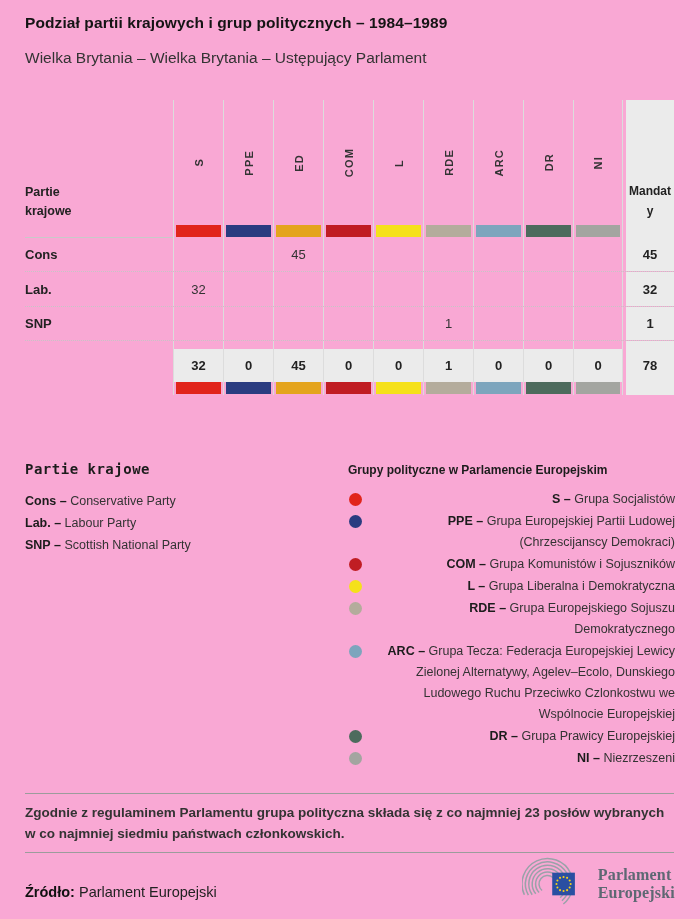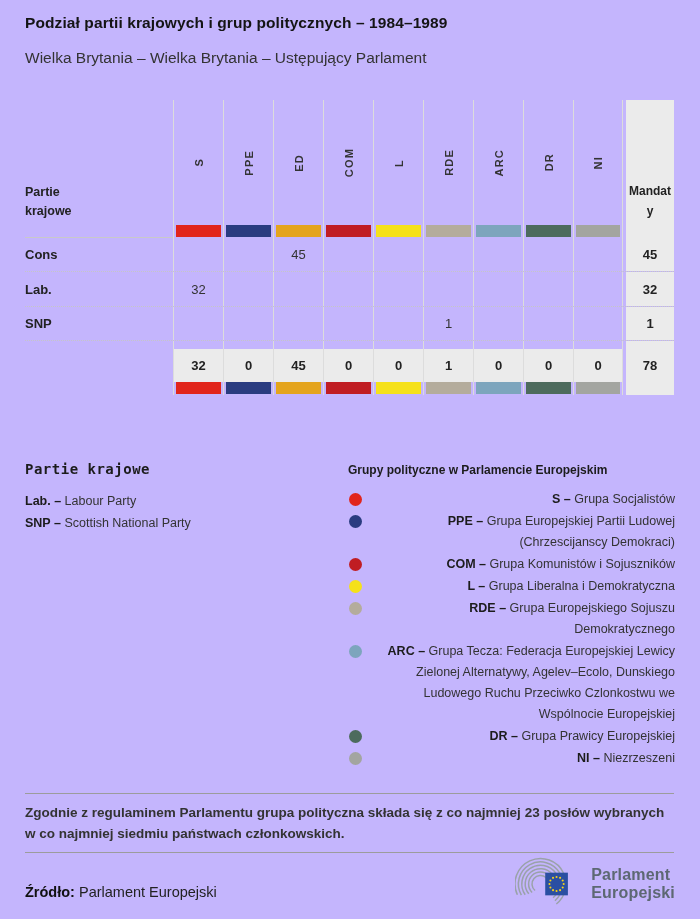--- a/index.html
+++ b/index.html
@@ -1,17 +1,17 @@
 <!DOCTYPE html>
 <html><head>
 <meta charset="utf-8">
 <style>
   * { margin:0; padding:0; box-sizing:border-box; }
   body { font-family:"Liberation Sans", sans-serif; background:#fff; }
-  #page { position:relative; width:700px; height:919px; background:#c4b5fd; overflow:hidden; color:#333; }
+  #page { position:relative; width:700px; height:919px; background:#f9a8d4; overflow:hidden; color:#333; }
 
   
   #title   { position:absolute; left:25px; top:14px; font-size:15.5px; font-weight:bold; color:#141414; letter-spacing:.1px; }
   #subtitle{ position:absolute; left:25px; top:49px; font-size:15.5px; font-weight:400; color:#333; }
 
   
   #matrix { position:absolute; left:25px; top:100px; width:649px; }
   .row { display:flex; }
   .c   { box-sizing:border-box; }
   .lbl { width:148px; }
@@ -58,21 +58,21 @@
   .lg-text { font-size:12.5px; line-height:21px; color:#333; width:300px; }
   .lg-text b { color:#1c1c1c; }
 
   
   .hr { position:absolute; left:25px; width:649px; border-top:1px solid #9c9c9c; }
   #hr1 { top:793px; } #hr2 { top:852px; }
   #footnote { position:absolute; left:25px; top:802px; width:640px; font-size:13.5px; line-height:21px; color:#333;font-weight:bold; }
   #source { position:absolute; left:25px; top:884px; font-size:14.5px; color:#222; }
   #source b { color:#111; }
 
-  #logo { position:absolute; right:25px; top:855px; display:flex; align-items:center; }
+  #logo { position:absolute; right:25px; top:855px; display:flex; align-items:center;font-family:Liberation Serif, serif; }
   #logo-text { margin-left:8px; font-size:16px; font-weight:bold; color:#5d6873; line-height:18px; letter-spacing:.2px; }
 </style>
 </head>
 <body>
 
 <div id="page">
 
   <div id="title">Podział partii krajowych i grup politycznych – 1984–1989</div>
   <div id="subtitle">Wielka Brytania – Wielka Brytania – Ustępujący Parlament</div>
 
@@ -253,20 +253,21 @@
           <div class="bar" style="background-color: rgb(163, 165, 160);"></div>
         </div>
         <div class="c gap3"></div>
         <div class="c mand"></div>
       </div>
     </div>
 
   <div id="legend-parties">
     <h3>Partie krajowe</h3>
     <div id="lp-list">
+        <div class="lp-item"><b>Cons –</b> <span>Conservative Party</span></div>
         <div class="lp-item"><b>Lab. –</b> <span>Labour Party</span></div>
         <div class="lp-item"><b>SNP –</b> <span>Scottish National Party</span></div>
       </div>
   </div>
 
   <div id="legend-groups">
     <h3>Grupy polityczne w Parlamencie Europejskim</h3>
     <div id="lg-list">
         <div class="lg-item">
           <span class="dot" style="background-color: rgb(225, 37, 27);"></span>

